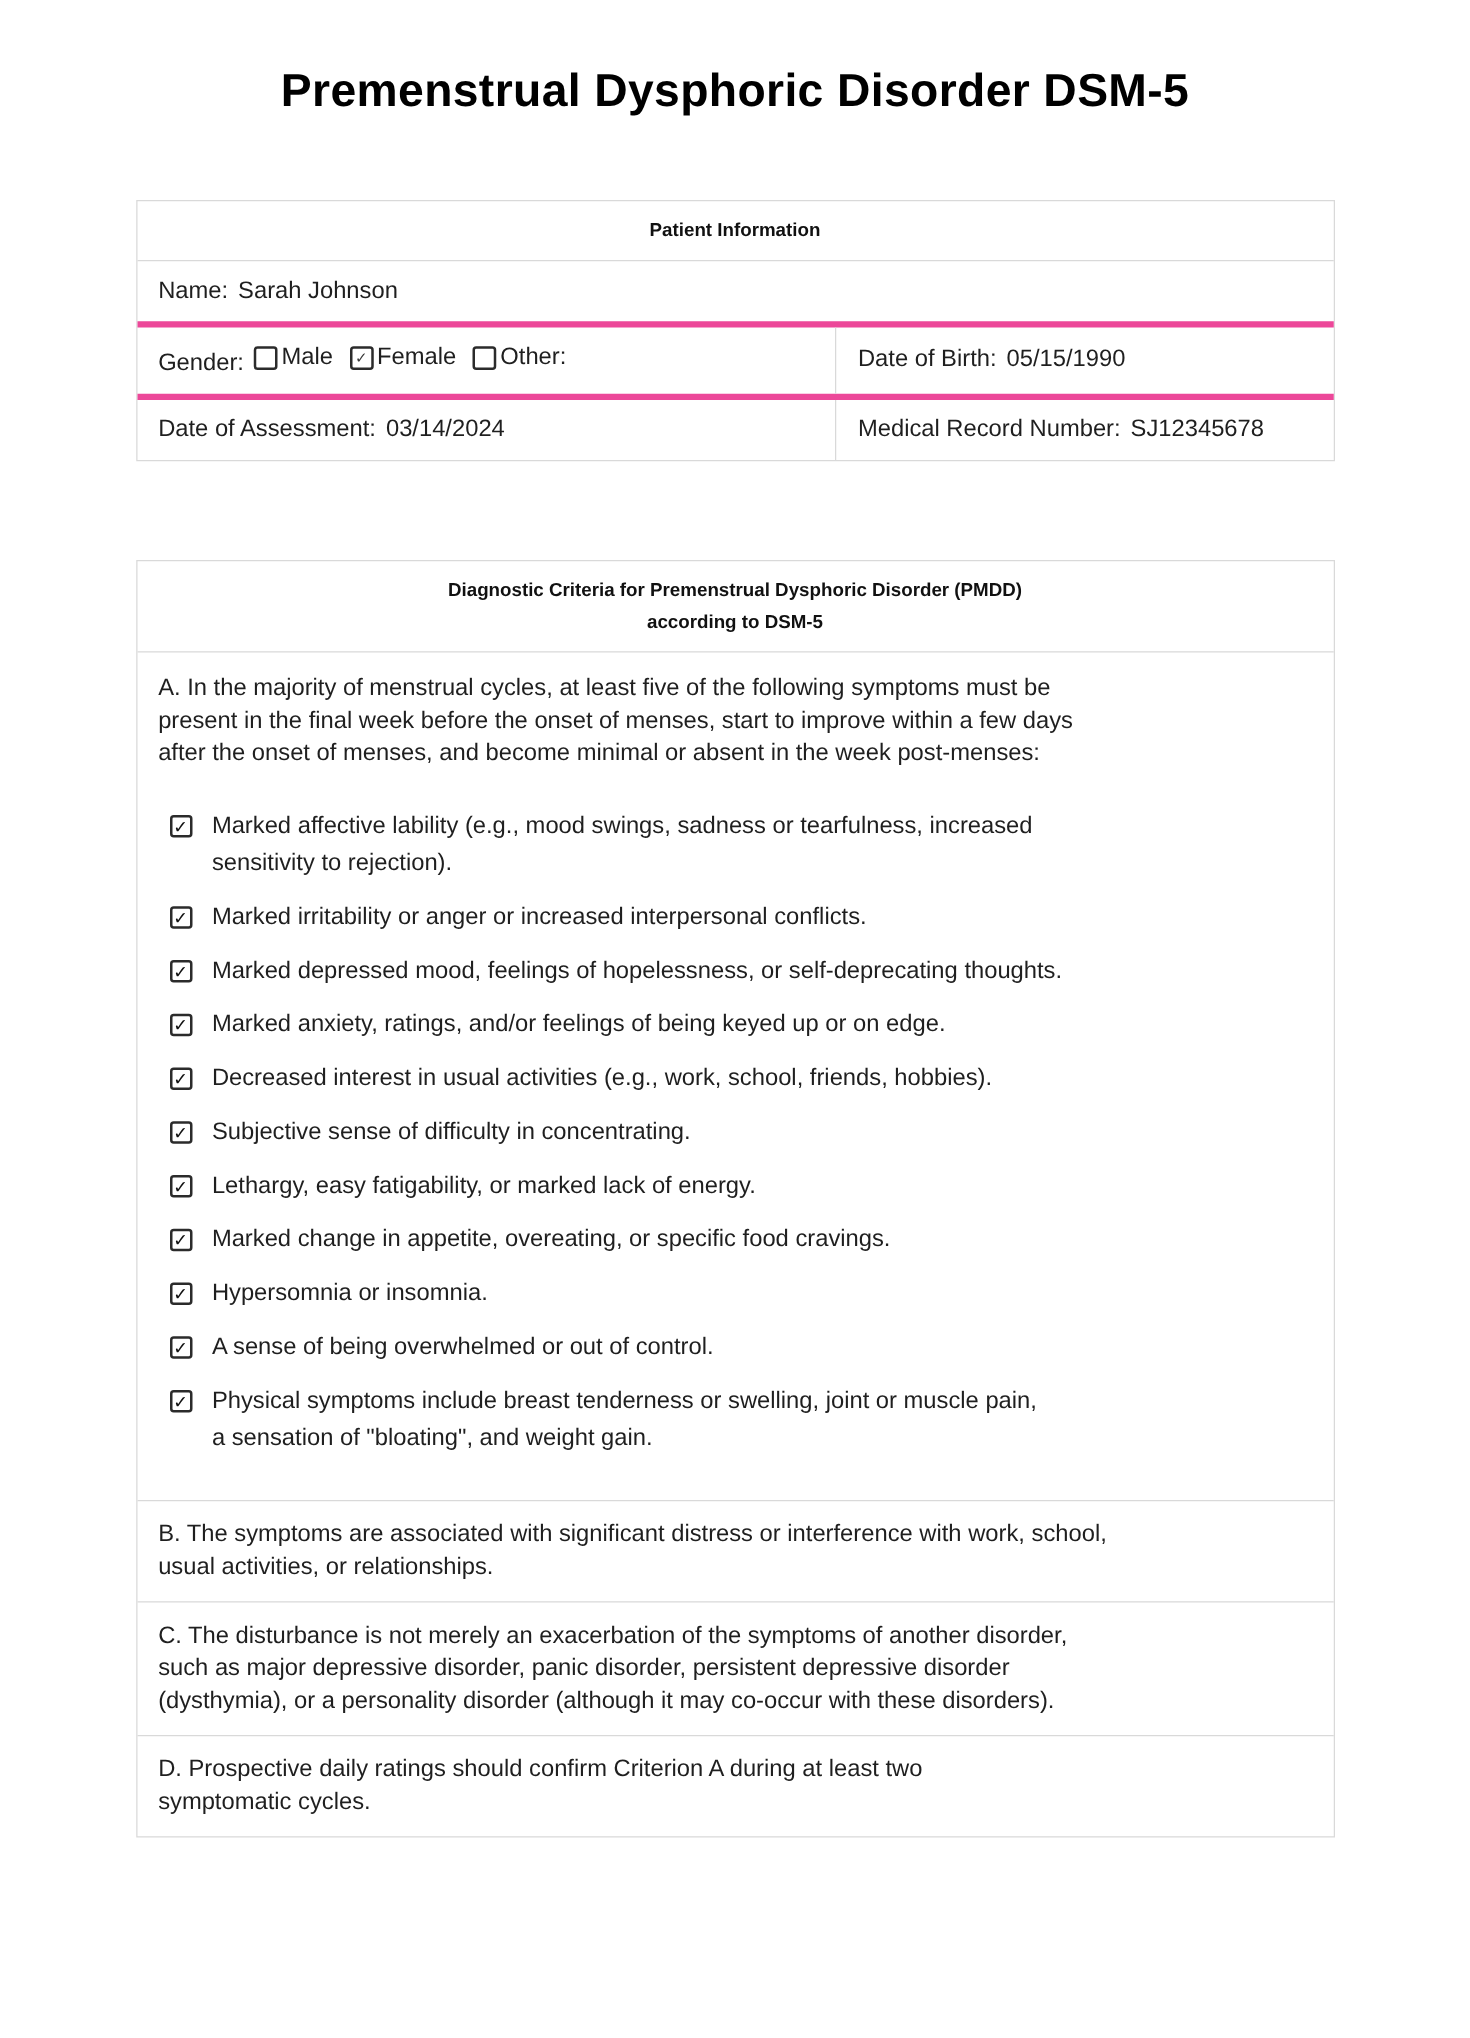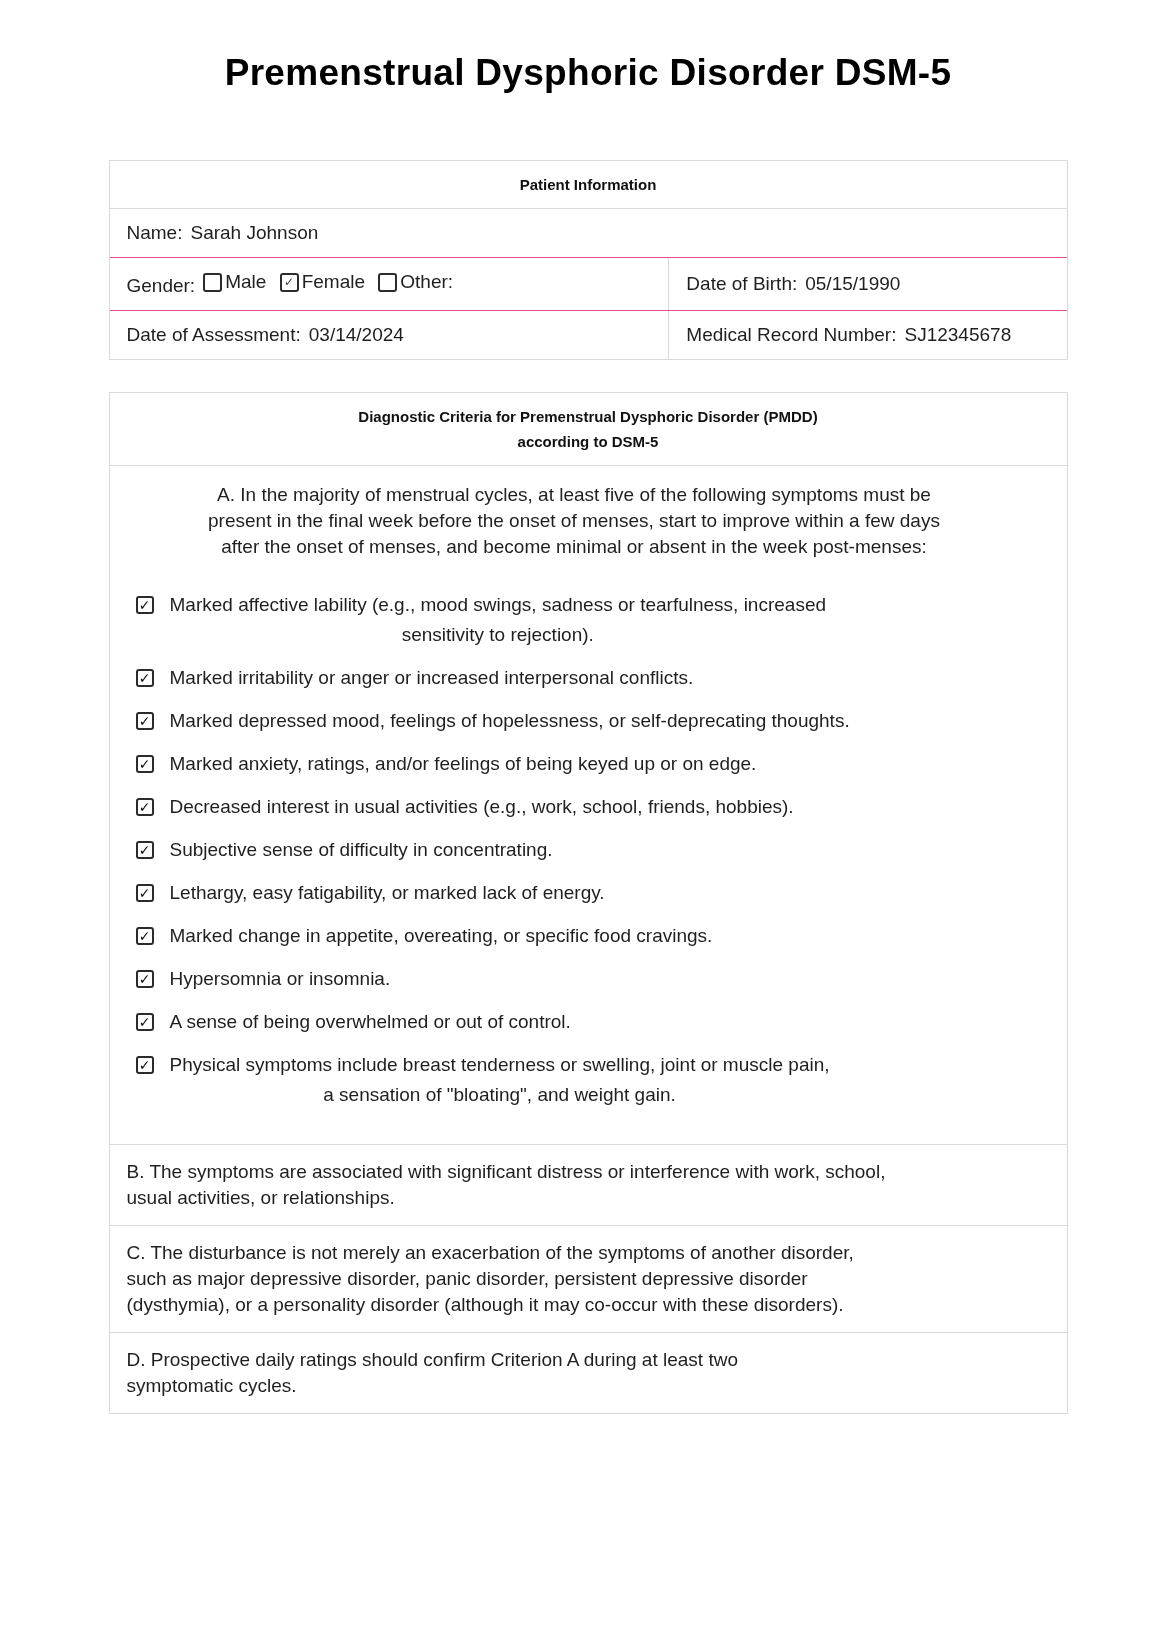--- a/index.html
+++ b/index.html
@@ -26,35 +26,35 @@
   }
   .content {
     width: 959px;
     margin: 0 auto;
   }
   .tbl {
     border: 1px solid #d9d9d9;
     background: #ffffff;
   }
   .tbl.patient { margin-top: 66px; }
-  .tbl.criteria { margin-top: 32px; }
+  .tbl.criteria { margin-top: 79px; }
 
   .t-header {
     text-align: center;
     font-weight: bold;
     font-size: 15px;
     line-height: 25px;
     padding: 11px 10px;
     border-bottom: 1px solid #d9d9d9;
     white-space: pre-line;
     color: #111111;
   }
   .t-row {
     font-size: 19px;
-    border-bottom: 1px solid #ec4899;
+    border-bottom: 5px solid #ec4899;
   }
   .t-row.last { border-bottom: none; }
   .single-cell { padding: 13px 17px; }
   .two-col { display: flex; }
   .cell {
     box-sizing: border-box;
     padding: 13px 17px;
     display: flex;
     align-items: center;
     flex-wrap: nowrap;
@@ -98,21 +98,21 @@
     font-size: 19px;
     line-height: 26px;
     padding: 14px 45px 14px 17px;
     border-bottom: 1px solid #d9d9d9;
   }
   .t-cell.last { border-bottom: none; }
   .sect-text {
     margin: 0;
     white-space: pre-line;
   }
-  .t-cell.section-a { padding-top: 16px; padding-bottom: 34px; text-align: center; }
+  .t-cell.section-a { padding-top: 16px; padding-bottom: 34px; }
   #symptom-list { margin-top: 30px; padding-left: 9px; }
   .symptom {
     display: flex;
     align-items: flex-start;
     margin-bottom: 13px;
     line-height: 30px;
   }
   .symptom:last-child { margin-bottom: 0; }
   .symptom .cb {
     flex: none;

